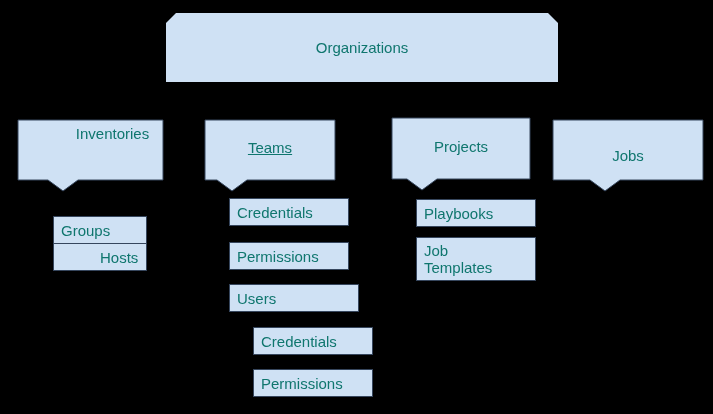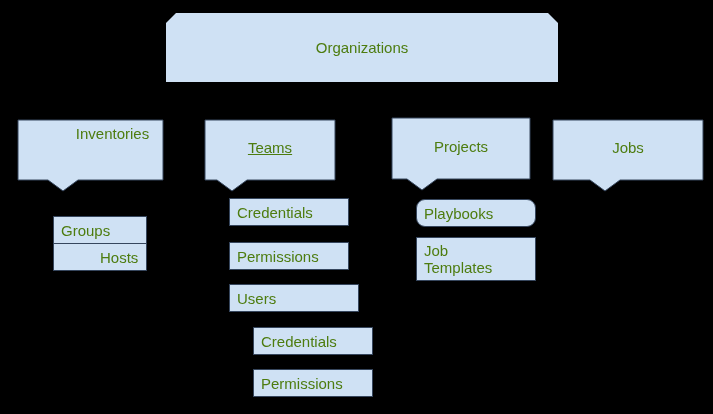--- a/index.html
+++ b/index.html
@@ -9,21 +9,21 @@
     background:#000000;
     overflow:hidden;
     font-family:"Liberation Sans","DejaVu Sans",sans-serif;
   }
   #svg-layer{position:absolute;left:0;top:0;width:713px;height:414px;}
   .node{
     position:absolute;
     box-sizing:border-box;
     background:#cfe1f4;
     border:1px solid #36465d;
-    color:#4d7c0f;
+    color:#0f766e;
     display:flex;
     align-items:center;
     justify-content:center;
     font-size:15px;
     line-height:17px;
     white-space:pre-line;
     z-index:3;
   }
   
   .root{
@@ -107,21 +107,21 @@
 
   <div class="node group" style="left:205px;top:120px;width:130px;height:60px;background:transparent;border:none;">
     <span class="glabel" style="top:19px;text-decoration:underline;">Teams</span>
   </div>
 
   <div class="node group" style="left:392px;top:118px;width:138px;height:77px;background:transparent;border:none;">
     <span class="glabel" style="top:20px;">Projects</span>
   </div>
 
   <div class="node group" style="left:553px;top:120px;width:150px;height:60px;background:transparent;border:none;">
-    <span class="glabel" style="top:19px;">Jobs</span>
+    <span class="glabel" style="top:27px;">Jobs</span>
   </div>
 
   <div class="node leaf" style="left:53px;top:199px;width:94px;height:28px;margin-top:17px;">
     <span>Groups</span>
   </div>
   <div class="node leaf" style="left:53px;top:243px;width:94px;height:28px;padding-left:46px;">
     <span>Hosts</span>
   </div>
 
   <div class="node leaf" style="left:229px;top:198px;width:120px;height:28px;">
@@ -134,21 +134,21 @@
     <span>Users</span>
   </div>
 
   <div class="node leaf" style="left:253px;top:327px;width:120px;height:28px;">
     <span>Credentials</span>
   </div>
   <div class="node leaf" style="left:253px;top:369px;width:120px;height:28px;">
     <span>Permissions</span>
   </div>
 
-  <div class="node leaf" style="left:416px;top:199px;width:120px;height:28px;border-radius:9px;">
+  <div class="node leaf" style="left:416px;top:199px;width:120px;height:28px;">
     <span>Playbooks</span>
   </div>
   <div class="node leaf multiline" style="left:416px;top:237px;width:120px;height:44px;">
     <span>Job
 Templates</span>
   </div>
 
 </div>
 
 </body></html>

